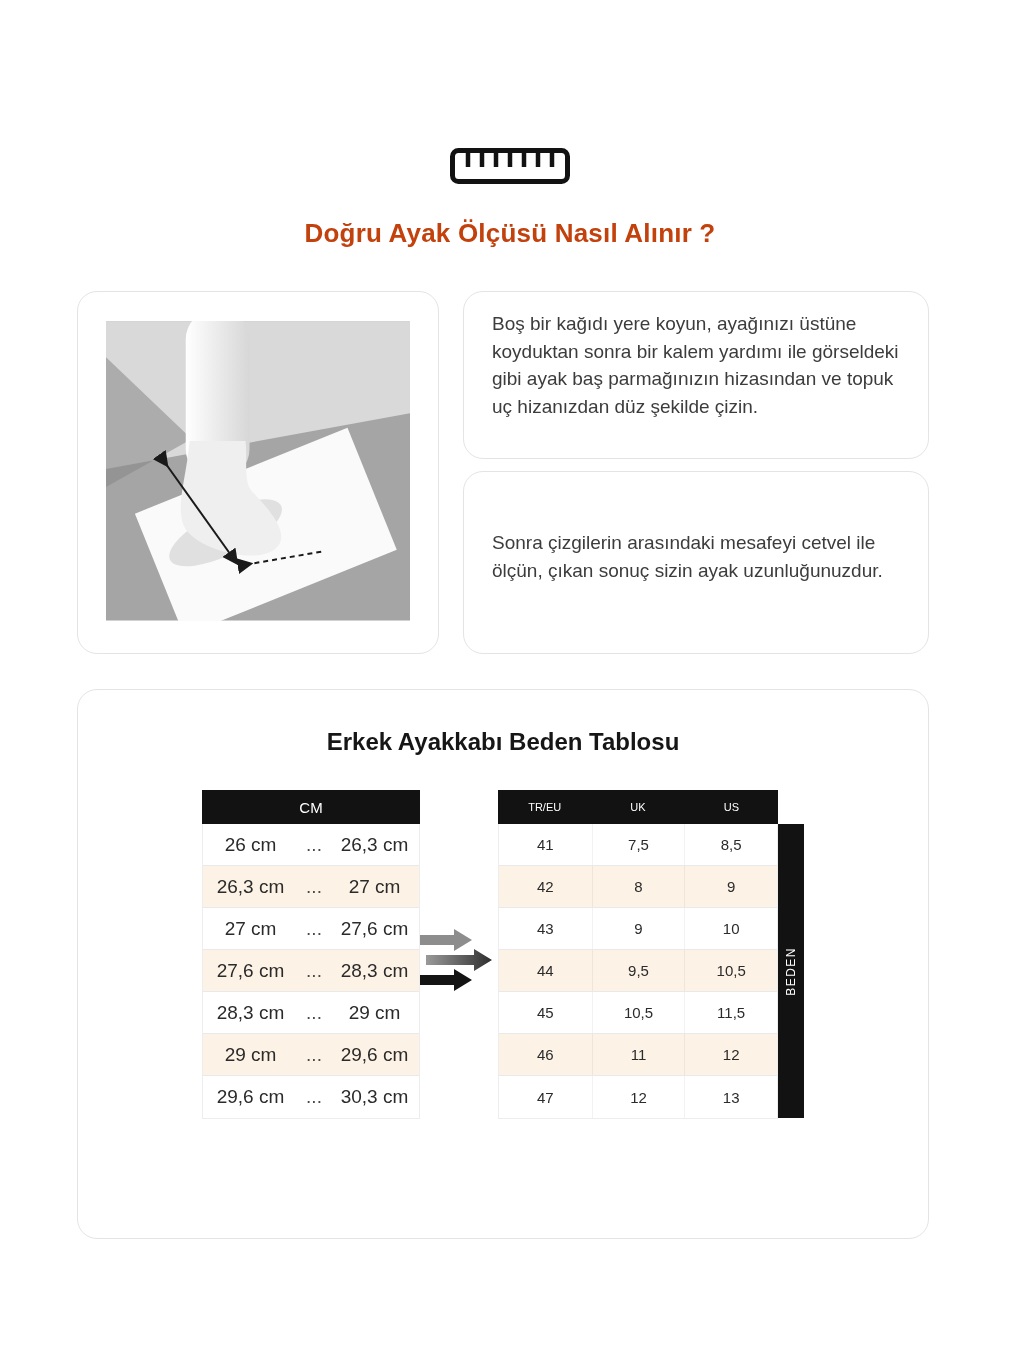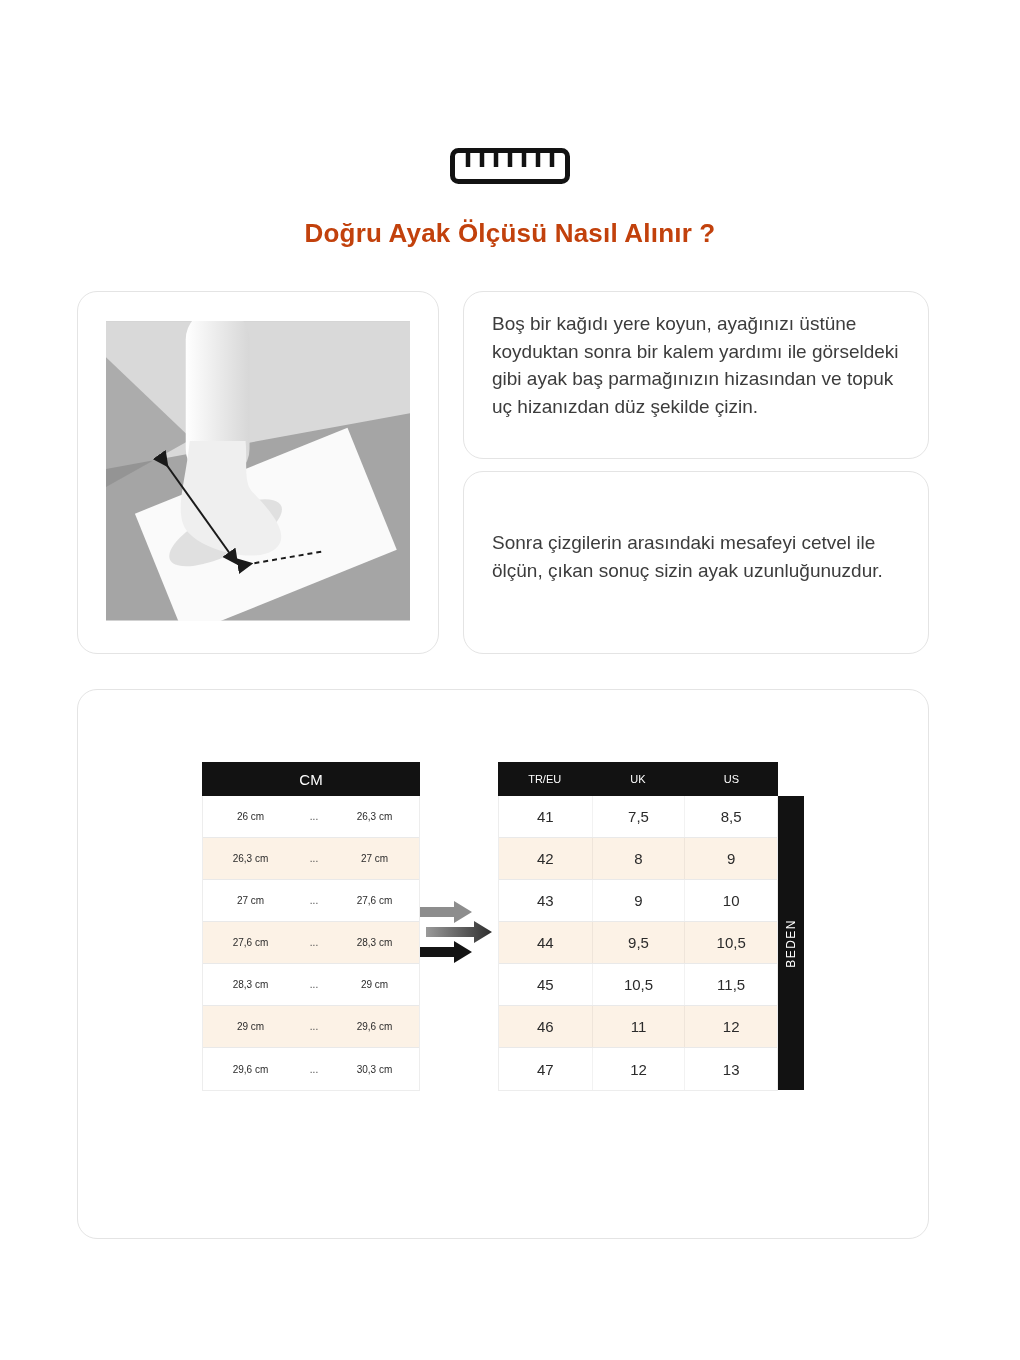--- a/index.html
+++ b/index.html
@@ -86,21 +86,21 @@
     font-size: 15px;
   }
 
   .cm-table { width: 218px; }
   .cm-rows { border: 1px solid #ededed; border-top: none; }
   .cm-row {
     display: grid;
     grid-template-columns: 95px 32px 89px;
     height: 42px;
     border-bottom: 1px solid #e9e9e9;
-    font-size: 10px;
+    font-size: 19px;
     color: #2b2b2b;
   }
   .cm-row:last-child { border-bottom: none; }
   .cm-row span { display: flex; align-items: center; justify-content: center; height: 100%; }
   .cm-row .dots { color: #4a4a4a; }
 
   .alt { background: #FCF2E6; }
 
   .sz-block { display: flex; align-items: flex-start; }
   .sz-table { width: 280px; }
@@ -202,20 +202,21 @@
           <p>Boş bir kağıdı yere koyun, ayağınızı üstüne koyduktan sonra bir kalem yardımı ile görseldeki gibi ayak baş parmağınızın hizasından ve topuk uç hizanızdan düz şekilde çizin.</p>
         </div>
         <div class="info-card second">
           <p>Sonra çizgilerin arasındaki mesafeyi cetvel ile ölçün, çıkan sonuç sizin ayak uzunluğunuzdur.</p>
         </div>
       </div>
 
     </div>
 
     <div class="chart-card">
+      <h2 class="chart-title">Erkek Ayakkabı Beden Tablosu</h2>
 
       <div class="tables">
 
         <div class="cm-table">
           <div class="t-header">CM</div>
           <div class="cm-rows">
             <div class="cm-row">
               <span>26 cm</span>
               <span class="dots">...</span>
               <span>26,3 cm</span>

